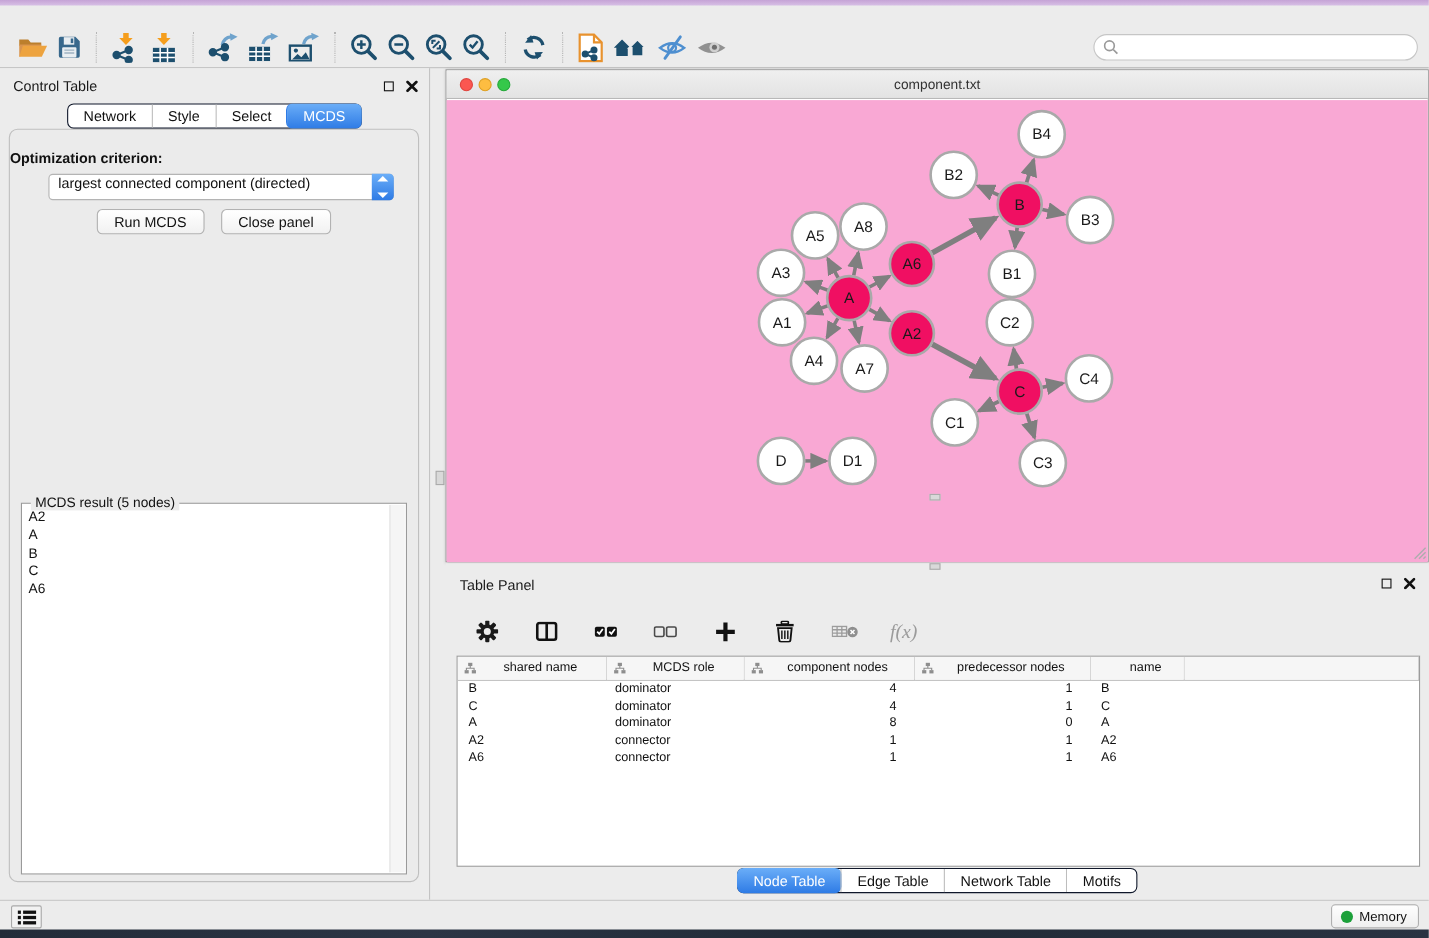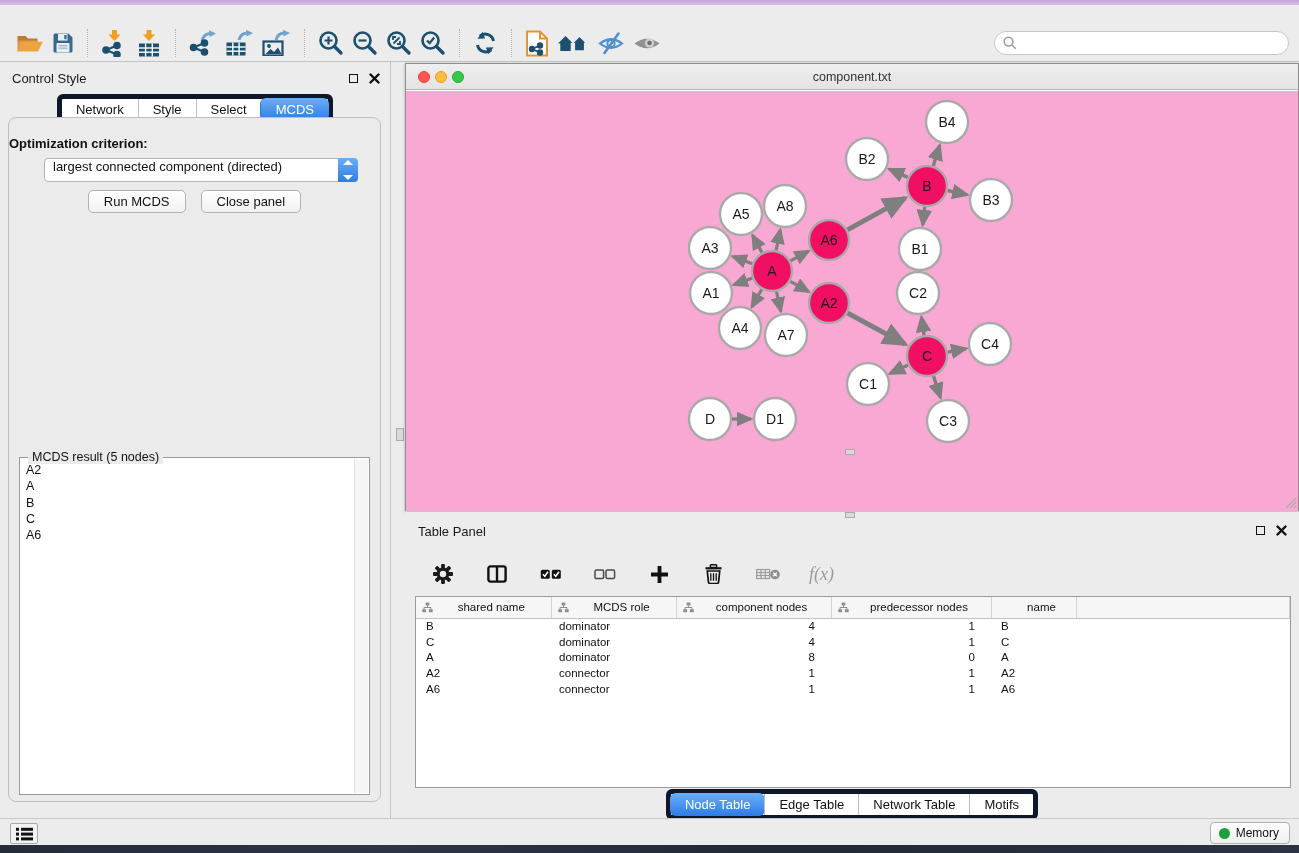--- a/index.html
+++ b/index.html
@@ -29,21 +29,21 @@
     background:#FFF; padding:0 10px 0 28px; font-size:13px; outline:none;
     font-family:"Liberation Sans",sans-serif; }
   .searchbox svg { position:absolute; left:9px; top:5px; }
 
   
   .control-panel { position:absolute; left:0; top:62px; width:391px; height:756px;
     background:#ECECEC; border-right:1px solid #C3C3C3; }
   .panel-titlerow { position:absolute; left:12px; top:9px; font-size:13px; color:#1A1A1A; }
   .win-btns { position:absolute; top:11px; right:10px; display:flex; gap:11px; align-items:center; }
 
-  .seg { display:inline-flex; background:#FFF; border:5px solid #0f172a; border-radius:6px;
+  .seg { display:inline-flex; background:#FFF; border:1px solid #0f172a; border-radius:6px;
     font-size:13px; color:#111; }
   .seg .tab { padding:3px 14px; border-left:1px solid #BDBDBD; white-space:nowrap; }
   .seg .tab:first-child { border-left:none; border-radius:5px 0 0 5px; }
   .seg .tab:last-child { border-radius:0 5px 5px 0; }
   .seg .tab.active { background:linear-gradient(#6BAEF8,#2E7BE5); color:#FFF;
     border-left-color:#2E7BE5; margin:-1px; padding:4px 15px; border-radius:6px; }
   .cp-tabs-wrap { position:absolute; left:0; top:32px; width:100%; text-align:center; }
 
   .tabpane { position:absolute; left:8px; right:9px; top:55px; height:685px;
     border:1px solid #BFBFBF; border-radius:8px; background:#EBEBEB; }
@@ -290,21 +290,21 @@
     <div class="searchbox">
       <svg width="14" height="14" viewBox="0 0 14 14">
         <circle cx="5.6" cy="5.6" r="4.4" fill="none" stroke="#9A9A9A" stroke-width="1.5"></circle>
         <line x1="9" y1="9" x2="12.8" y2="12.8" stroke="#9A9A9A" stroke-width="1.6"></line>
       </svg>
       <input type="text" placeholder="" style="">
     </div>
   </div>
 
   <div class="control-panel">
-    <div class="panel-titlerow">Control Style</div>
+    <div class="panel-titlerow">Control Table</div>
     <div class="win-btns">
       <span class="float-icon"></span>
       <svg width="11" height="11" viewBox="0 0 11 11">
         <path d="M1.5 1.5 L9.5 9.5 M9.5 1.5 L1.5 9.5" stroke="#111" stroke-width="2.4" stroke-linecap="round"></path>
       </svg>
     </div>
     <div class="cp-tabs-wrap">
       <div class="seg">
           <div class="tab">Network</div>
           <div class="tab">Style</div>

